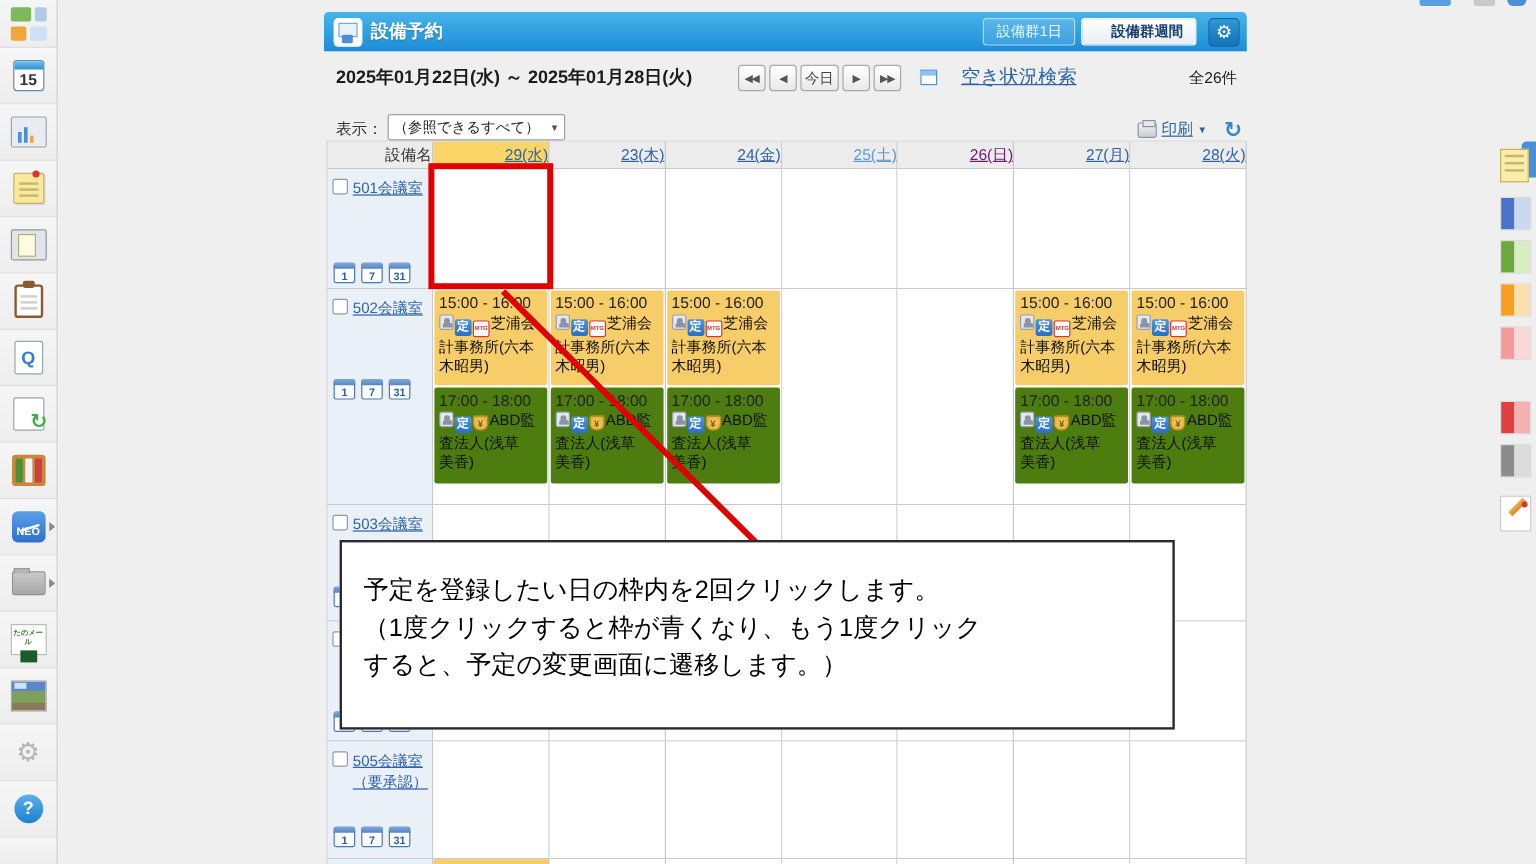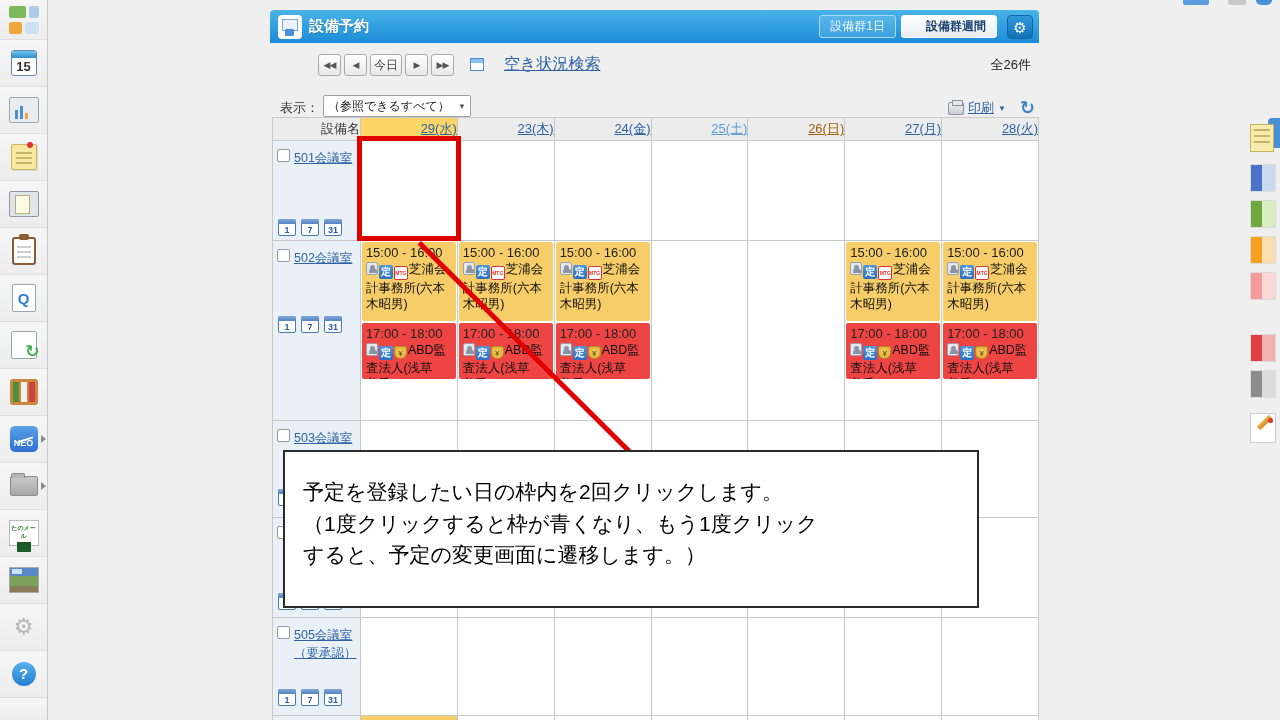--- a/index.html
+++ b/index.html
@@ -82,31 +82,31 @@
   #grid { position:absolute; left:272px; top:117px; width:767px; border-left:1px solid #c9c9c9; border-top:1px solid #c9c9c9; background:#fff; }
   .trow { display:flex; }
   .cell { border-right:1px solid #c9c9c9; border-bottom:1px solid #c9c9c9; position:relative; }
   .name-col { width:88px; background:#e9f0f8; }
   .day-col { width:97px; background:#fff; }
   .hrow .cell { height:23px; background:#ececec; text-align:right; font-size:13px; line-height:22px; }
   .hrow .name-col { color:#333; background:#ececec; }
   .hrow .today-col { background:#fbd567; }
   .day-link { font-size:13px; }
   .day-link.sat { color:#5b9bd5; }
-  .day-link.sun { color:#a16207; }
+  .day-link.sun { color:#701a75; }
   .room-head { display:flex; align-items:flex-start; gap:4px; padding:7px 2px 0 4px; }
   .chk { width:13px; height:13px; background:#fff; border:1px solid #999; border-radius:2px; flex:0 0 auto; margin-top:1px; cursor:pointer; }
   .room-link { font-size:12.5px; line-height:15px; }
   .minical-row { position:absolute; left:5px; display:flex; gap:5px; }
   .minical { width:18px; height:17px; background:#fff; border:1px solid #4a78b0; border-radius:2px; font-size:9px; font-weight:bold; color:#2a5ca8; text-align:center; line-height:20px; position:relative; cursor:pointer; }
   .minical::before { content:''; position:absolute; left:-1px; top:-1px; right:-1px; height:5px; background:linear-gradient(#7fa9dc,#5584bf); border-radius:2px 2px 0 0; }
 
   .ev { margin:1px 1px 1px 1px; border-radius:2px; padding:2px 3px 1px 4px; overflow:hidden; cursor:pointer; }
   .ev-orange { background:#f7cd69; height:79px; }
-  .ev-pink { background:#ef4444; height:56px; margin-top:2px; }
+  .ev-pink { background:#4d7c0f; height:80px; margin-top:2px; }
   .ev-time { font-size:13px; color:#222; line-height:17px; }
   .ev-body { font-size:12.5px; color:#111; line-height:16px; word-break:break-all; }
   .bdg { display:inline-block; vertical-align:-2px; margin-right:1px; }
   .b-person { width:12px; height:13px; background:#e3e7ee; border:1px solid #9aa0ae; border-radius:2px; position:relative; }
   .b-person::before { content:''; position:absolute; top:2px; left:3px; width:5px; height:5px; border-radius:50%; background:#8b93a5; }
   .b-person::after { content:''; position:absolute; bottom:1px; left:2px; width:8px; height:4px; border-radius:2px 2px 0 0; background:#8b93a5; }
   .b-rec { width:14px; height:14px; background:linear-gradient(#4f95dd,#2a6fc0); border-radius:2px; color:#fff; font-size:10px; font-weight:bold; text-align:center; line-height:14px; }
   .b-mtg { width:14px; height:14px; background:#fff; border:1px solid #d33; border-radius:2px; color:#d33; font-size:5px; font-weight:bold; text-align:center; line-height:12px; }
   .b-money { width:13px; height:13px; background:radial-gradient(#f5d06a,#e0a92f); border:1px solid #b98a20; border-radius:2px 2px 6px 6px; color:#7a5a10; font-size:8px; font-weight:bold; text-align:center; line-height:13px; }
 
@@ -210,20 +210,21 @@
   <div id="app-header">
     <div id="app-icon"></div>
     <div id="app-title">設備予約</div>
     <div id="hdr-spacer"></div>
     <div class="hdr-btn" id="btn-group-day">設備群1日</div>
     <div class="hdr-btn" id="btn-group-week">設備群週間</div>
     <div id="btn-gear">⚙</div>
   </div>
 
   <div id="date-bar">
+    <span id="date-range">2025年01月22日(水) ～ 2025年01月28日(火)</span>
     <span id="nav-group">
       <span class="nav-btn">◀◀</span>
       <span class="nav-btn">◀</span>
       <span class="nav-btn today">今日</span>
       <span class="nav-btn">▶</span>
       <span class="nav-btn">▶▶</span>
     </span>
     <span id="avail-wrap">
       <span id="avail-icon"></span>
       <span class="link">空き状況検索</span>

